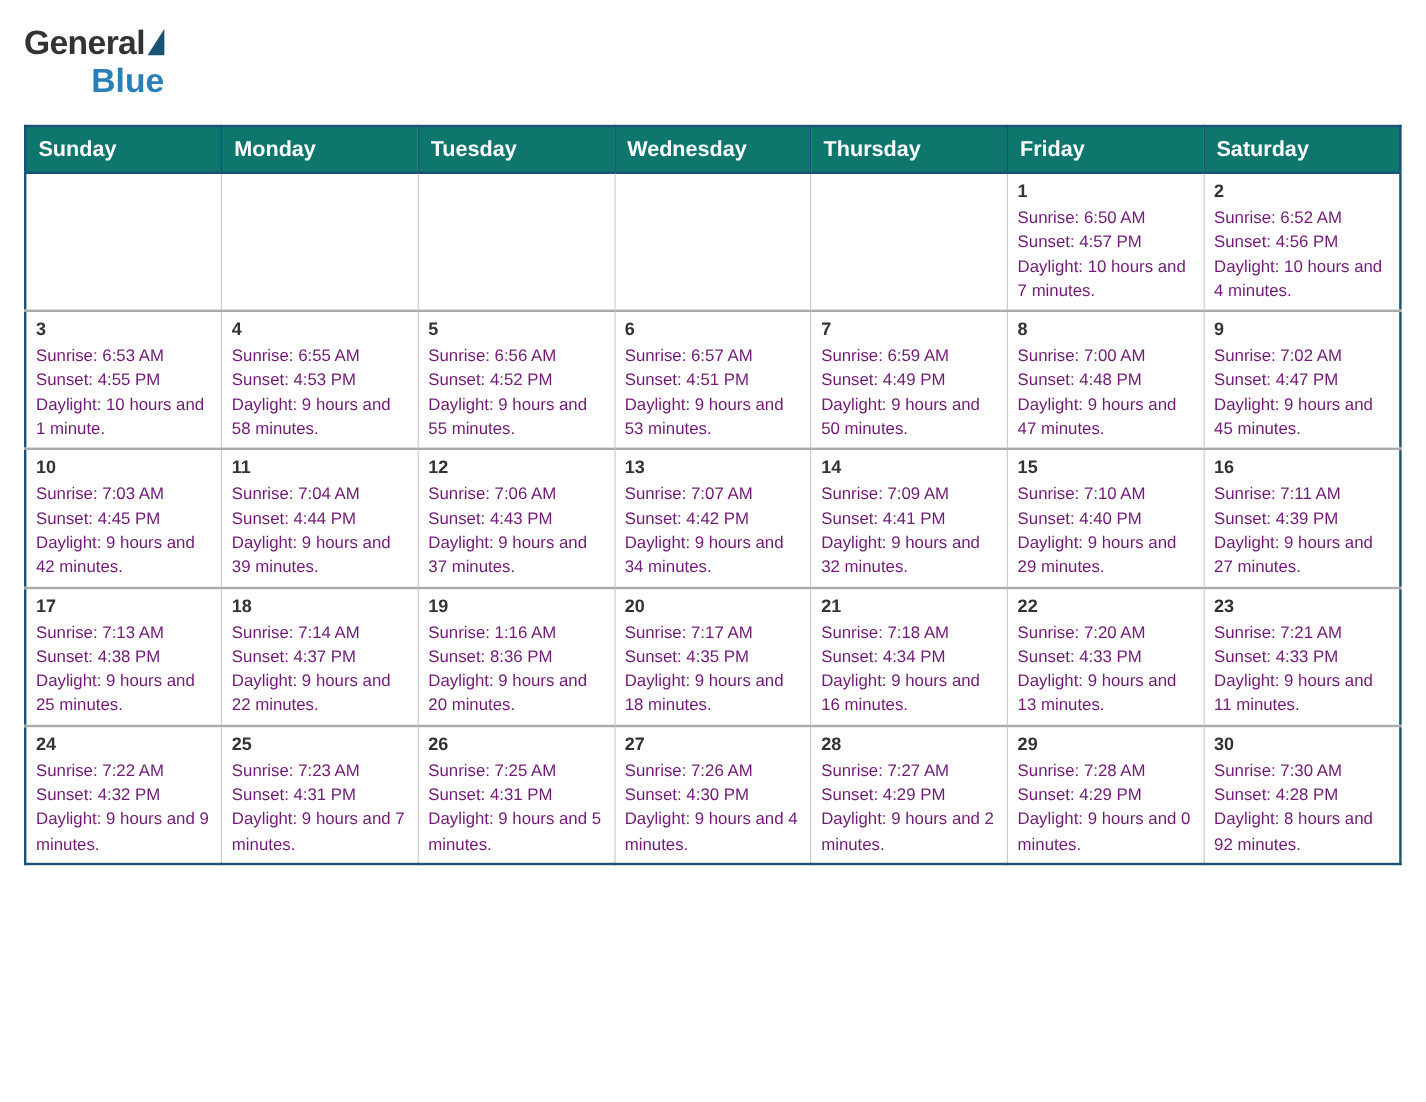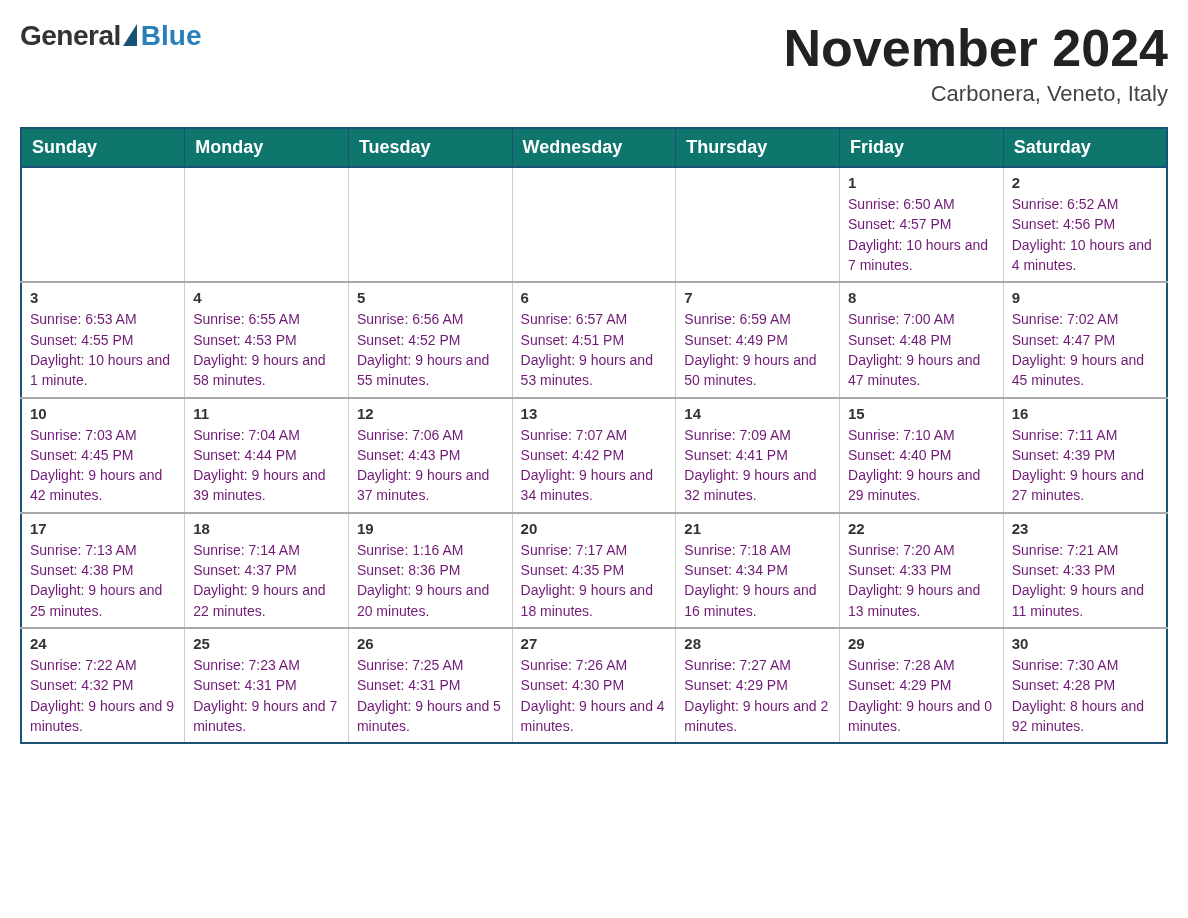--- a/index.html
+++ b/index.html
@@ -11,21 +11,21 @@
       min-height: 918px;
     }
     .header {
       display: flex;
       justify-content: space-between;
       align-items: flex-start;
       margin-bottom: 20px;
     }
     .logo {
       display: flex;
-      flex-direction: row;
+      flex-direction: column;
       align-items: flex-end;
     }
     .logo-top {
       display: flex;
       align-items: center;
     }
     .logo-general {
       font-size: 28px;
       font-weight: bold;
       color: #333;
@@ -118,24 +118,20 @@
 
 <div class="header">
   <div class="logo">
     <div class="logo-top">
       <span class="logo-general">General</span>
       <div class="logo-triangle"></div>
     </div>
     <div style="display:flex; align-items:center; margin-left:0;">
       <span class="logo-line2">Blue</span>
     </div>
-  </div>
-  <div class="title-area">
-    <div class="month-title">November 2024</div>
-    <div class="location">Carbonera, Veneto, Italy</div>
   </div>
 </div>
 
 <table class="calendar">
   <thead>
     <tr>
       <th>Sunday</th>
       <th>Monday</th>
       <th>Tuesday</th>
       <th>Wednesday</th>

